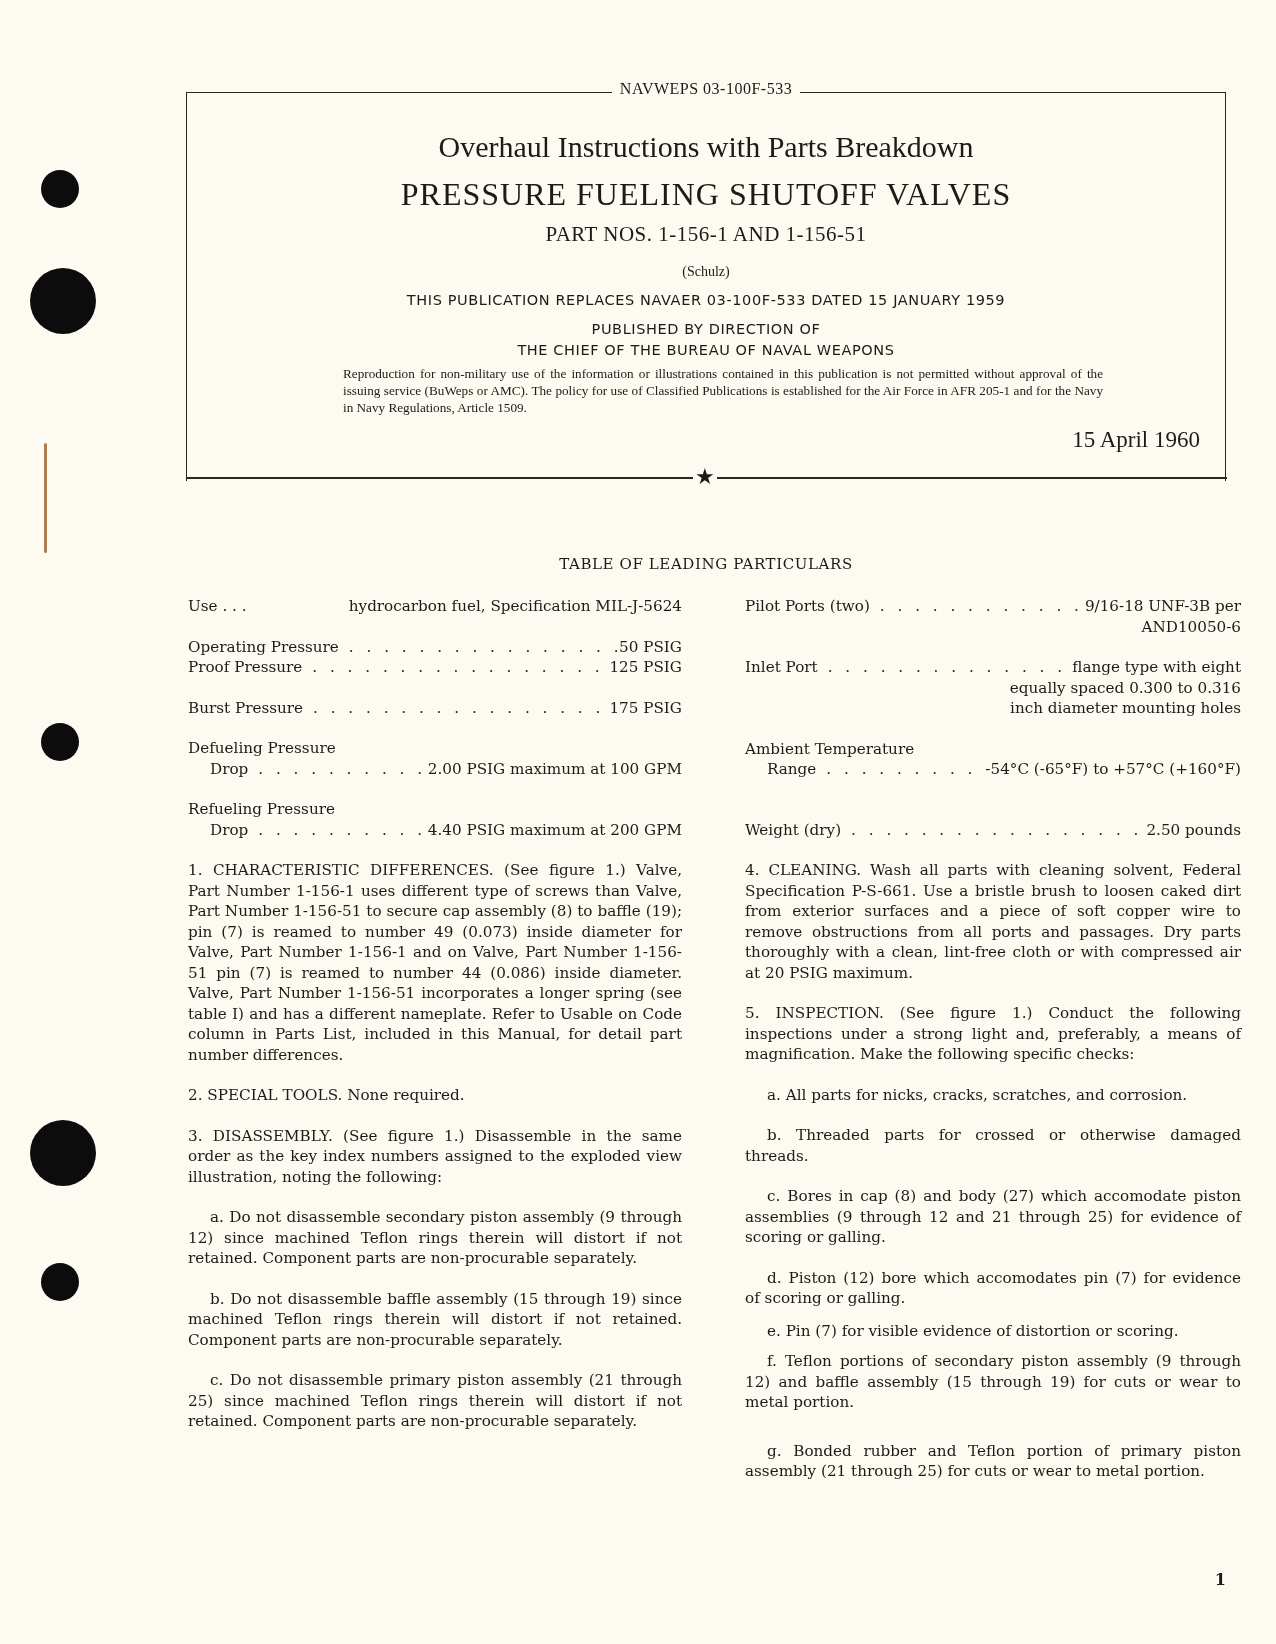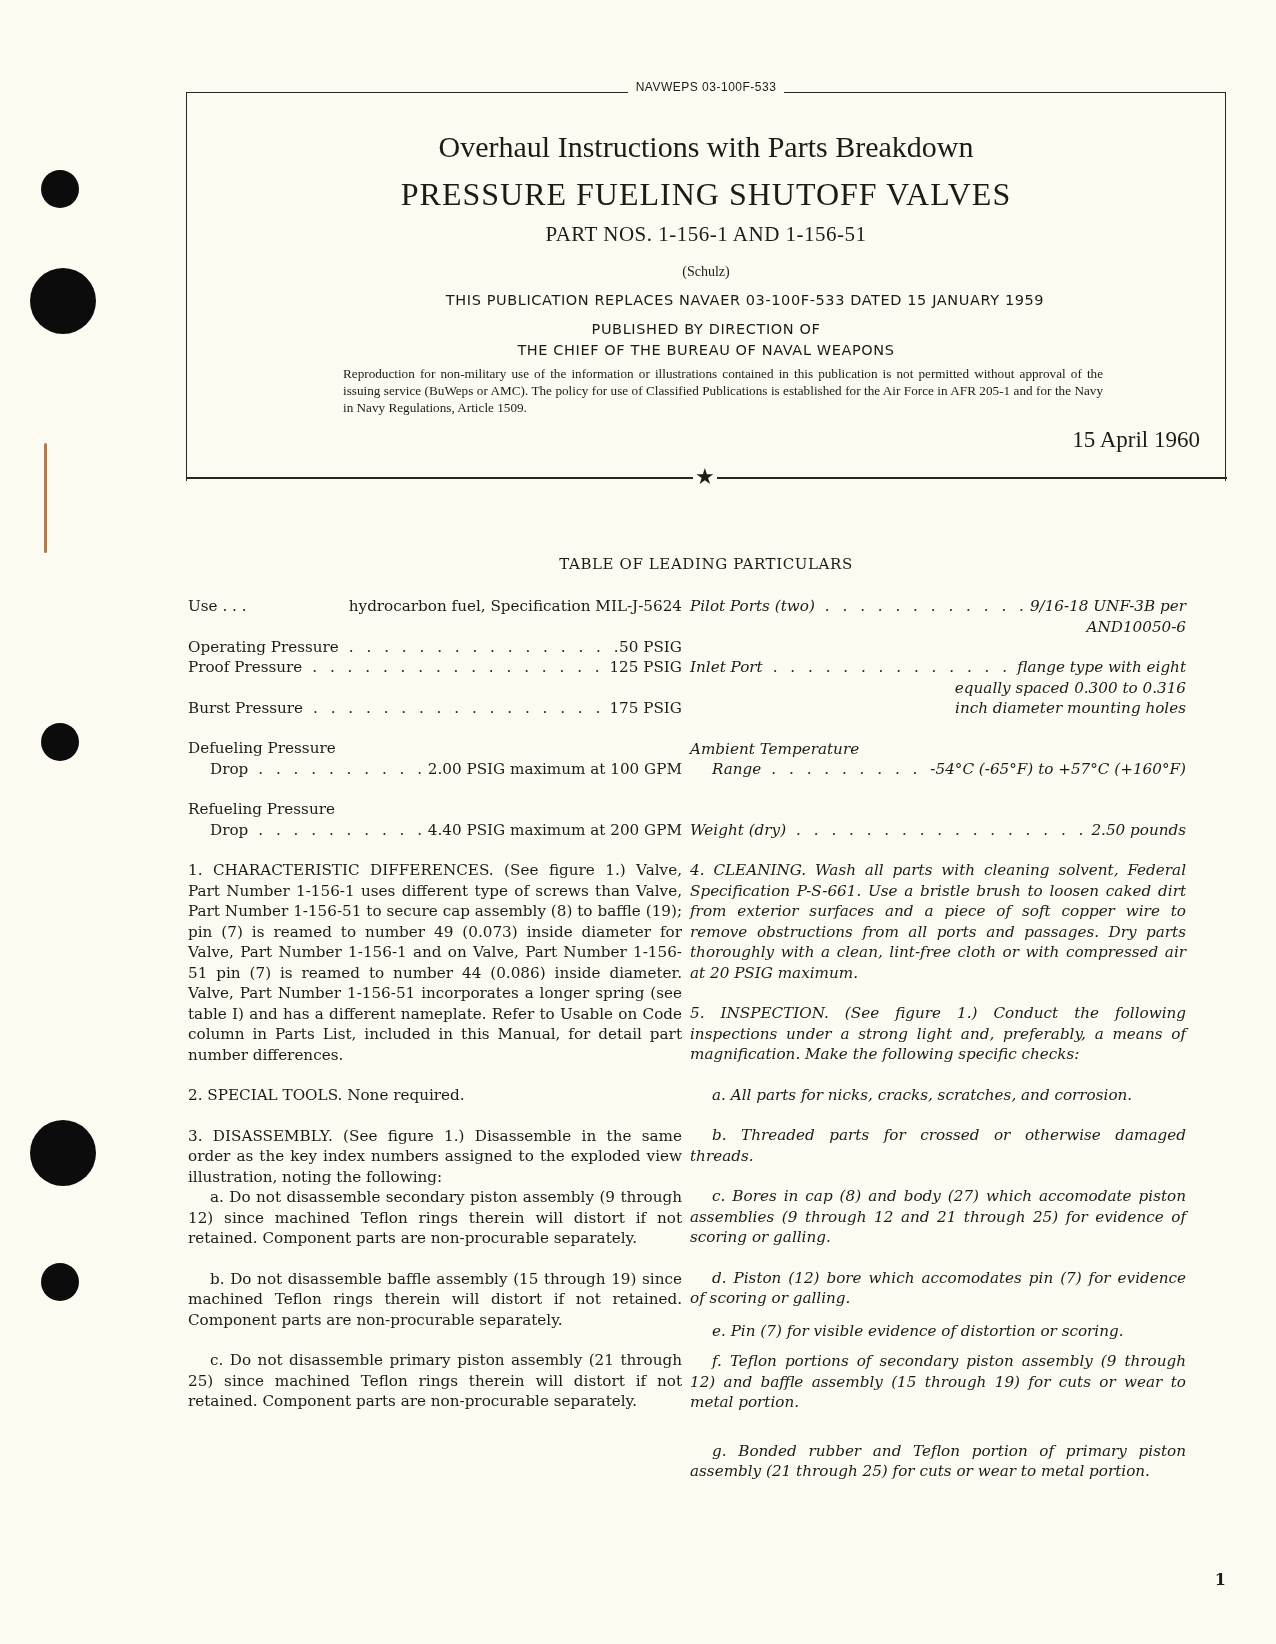--- a/index.html
+++ b/index.html
@@ -8,48 +8,48 @@
     background: #fcfaf1; color: #1d1a17;
     font-family: "DejaVu Serif", serif;
   }
   .hole { position: absolute; background: #0c0c0c; border-radius: 50%; }
   .hole.small { width: 38px; height: 38px; left: 41px; }
   .hole.large { width: 66px; height: 66px; left: 30px; }
   .stain { position: absolute; width: 3px; background: #9a5a2a; border-radius: 2px; opacity: .8; }
 
   .doc-id {
     position: absolute; top: 80px; left: 186px; width: 1040px; text-align: center;
-    font-family: Liberation Sans, sans-serif; font-size: 12px; letter-spacing: .5px;
+    font-family: Liberation Serif, serif; font-size: 16px; letter-spacing: .5px;
   }
   .doc-id span { background: #fcfaf1; padding: 0 8px; position: relative; z-index: 2; }
   .header-box {
     position: absolute; top: 92px; left: 186px; width: 1038px; height: 388px;
     border-top: 1.5px solid #2a2622; border-left: 1.5px solid #2a2622; border-right: 1.5px solid #2a2622;
   }
   .bottom-rule { position: absolute; top: 477px; left: 186px; width: 1041px; height: 1.5px; background: #2a2622; }
   .star { position: absolute; top: 464px; left: 693px; font-size: 22px; background: #fcfaf1; padding: 0 2px; line-height: 26px; }
 
   .center { position: absolute; left: 186px; width: 1040px; text-align: center; }
   .title1 { top: 130px; font-family: "Liberation Serif", serif; font-size: 30px; }
   .title2 { top: 176px; font-family: "Liberation Serif", serif; font-size: 32px; letter-spacing: 1px; }
   .title3 { top: 222px; font-family: "Liberation Serif", serif; font-size: 21px; letter-spacing: .5px; }
   .mfr { top: 264px; font-family: "Liberation Serif", serif; font-size: 14px; }
-  .replaces { top: 292px; font-family: "DejaVu Sans", sans-serif; font-size: 14.5px; letter-spacing: .6px; padding-left: 39px; }
+  .replaces { top: 292px; font-family: "DejaVu Sans", sans-serif; font-size: 14.5px; letter-spacing: .6px; }
   .pubby { top: 319px; font-family: "DejaVu Sans", sans-serif; font-size: 14.5px; letter-spacing: .6px; line-height: 21px; }
   .notice {
     position: absolute; top: 365px; left: 327px; width: 760px;
     font-family: "Liberation Serif", serif; font-size: 13.2px; line-height: 17px; text-align: justify; margin-left: 16px;
   }
   .date { position: absolute; top: 427px; right: 76px; font-family: "Liberation Serif", serif; font-size: 23px; }
 
   .tlp-title { position: absolute; top: 555px; left: 186px; width: 1040px; text-align: center; font-size: 15px; letter-spacing: .6px; }
 
   .col { position: absolute; font-size: 15.2px; line-height: 20.5px; }
   .col.left { left: 188px; width: 494px; }
-  .col.right { left: 690px; width: 496px; font-style: italic; }
+  .col.right { left: 745px; width: 496px; }
   .row { display: flex; justify-content: space-between; white-space: nowrap; }
   .row .lbl { flex: 0 0 auto; }
   .row .dots { flex: 1 1 auto; overflow: hidden; letter-spacing: 4px; padding: 0 10px; color: #2a2622; }
   .row .val { flex: 0 0 auto; text-align: right; }
   .indent { padding-left: 22px; }
   .para { text-align: justify; margin: 0; }
   .sub { text-indent: 22px; }
   .page-num { position: absolute; top: 1570px; right: 50px; font-size: 16px; font-weight: bold; }
 </style>
 </head>
@@ -115,21 +115,21 @@
       <span class="dots">. . . . . . . . . . . . . . . . . . . . . . . . . . . . . . . . . . . . . . . .</span>
       <span class="val">4.40 PSIG maximum at 200 GPM</span>
     </div>
   </div>
 
   <div style="margin-top:20px">
     <p class="para">1. CHARACTERISTIC DIFFERENCES. (See figure 1.) Valve, Part Number 1-156-1 uses different type of screws than Valve, Part Number 1-156-51 to secure cap assembly (8) to baffle (19); pin (7) is reamed to number 49 (0.073) inside diameter for Valve, Part Number 1-156-1 and on Valve, Part Number 1-156-51 pin (7) is reamed to number 44 (0.086) inside diameter. Valve, Part Number 1-156-51 incorporates a longer spring (see table I) and has a different nameplate. Refer to Usable on Code column in Parts List, included in this Manual, for detail part number differences.</p>
   </div>
   <p class="para" style="margin-top:20px">2. SPECIAL TOOLS. None required.</p>
   <p class="para" style="margin-top:20px">3. DISASSEMBLY. (See figure 1.) Disassemble in the same order as the key index numbers assigned to the exploded view illustration, noting the following:</p>
-  <p class="para sub" style="">a. Do not disassemble secondary piston assembly (9 through 12) since machined Teflon rings therein will distort if not retained. Component parts are non-procurable separately.</p>
+  <p class="para sub" style="margin-top:20px">a. Do not disassemble secondary piston assembly (9 through 12) since machined Teflon rings therein will distort if not retained. Component parts are non-procurable separately.</p>
   <p class="para sub" style="margin-top:20px">b. Do not disassemble baffle assembly (15 through 19) since machined Teflon rings therein will distort if not retained. Component parts are non-procurable separately.</p>
   <p class="para sub" style="margin-top:20px">c. Do not disassemble primary piston assembly (21 through 25) since machined Teflon rings therein will distort if not retained. Component parts are non-procurable separately.</p>
 </div>
 
 <div class="col right" style="top:596px">
   <div class="row">
     <span class="lbl">Pilot Ports (two)</span>
     <span class="dots">. . . . . . . . . . . . . . . . . . . . . . . . . . . . . . . . . . . . . . . .</span>
     <span class="val">9/16-18 UNF-3B per</span>
   </div>

